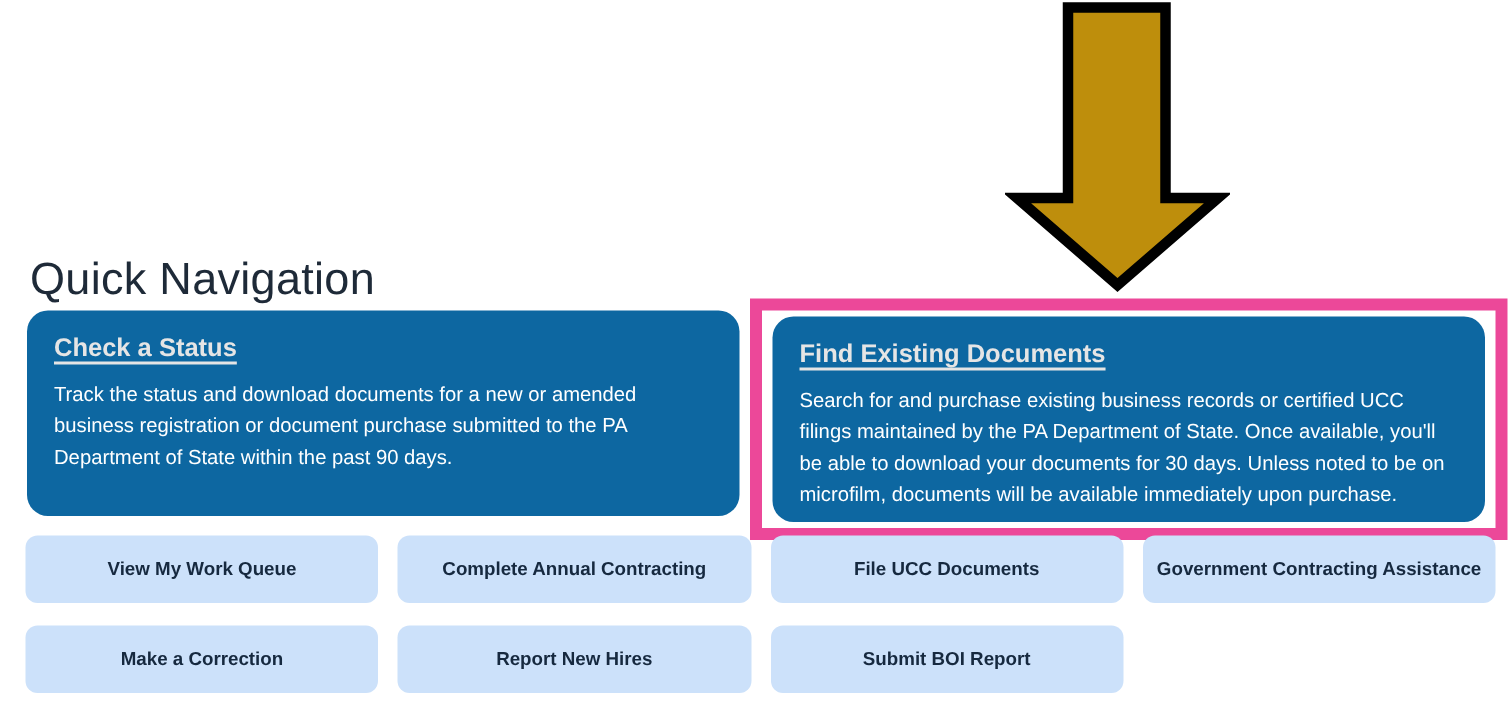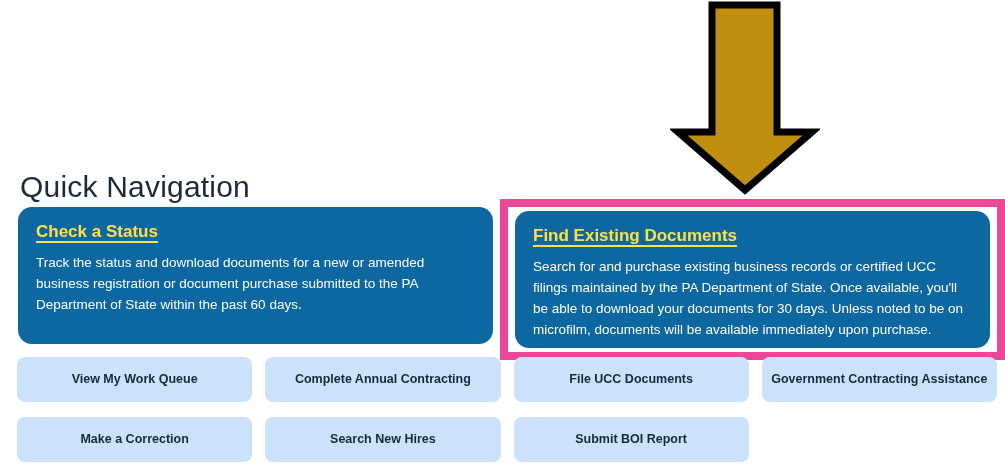--- a/index.html
+++ b/index.html
@@ -25,21 +25,21 @@
     background:#0d67a1;border-radius:14px;
     padding:15px 18px;color:#ffffff;
   }
   .card-left{position:absolute;left:18px;top:207px;}
   .highlight-box{
     position:absolute;left:500px;top:199px;
     border:8px solid #ec4899;padding:4px 7px;background:transparent;
   }
   .card-title{
     display:inline-block;
-    font-size:17px;font-weight:700;color:#fde047;
+    font-size:17px;font-weight:700;color:#e5e5e5;
     text-decoration:underline;text-underline-offset:4px;text-decoration-thickness:1.5px;
     margin:0 0 10px 0;cursor:pointer;
   }
   .card-desc{
     font-size:13.5px;line-height:21px;margin:0;color:#ffffff;
   }
 
   
   .btn-grid{
     position:absolute;left:17px;top:357px;width:980px;
@@ -60,33 +60,33 @@
   <div class="arrow-wrap">
     <svg width="150" height="197" viewBox="0 0 150 197" xmlns="http://www.w3.org/2000/svg">
       <polygon points="42,4 107,4 107,131 142,131 75,189 8,131 42,131" fill="#be8e0c" stroke="#000000" stroke-width="7" stroke-linejoin="miter"></polygon>
     </svg>
   </div>
 
   <div class="section-title">Quick Navigation</div>
 
   <div class="card card-left">
     <a class="card-title">Check a Status</a>
-    <p class="card-desc">Track the status and download documents for a new or amended business registration or document purchase submitted to the PA Department of State within the past 60 days.</p>
+    <p class="card-desc">Track the status and download documents for a new or amended business registration or document purchase submitted to the PA Department of State within the past 90 days.</p>
   </div>
 
   <div class="highlight-box">
     <div class="card">
       <a class="card-title">Find Existing Documents</a>
       <p class="card-desc">Search for and purchase existing business records or certified UCC filings maintained by the PA Department of State. Once available, you'll be able to download your documents for 30 days. Unless noted to be on microfilm, documents will be available immediately upon purchase.</p>
     </div>
   </div>
 
   <div class="btn-grid">
     <button class="qbtn">View My Work Queue</button>
     <button class="qbtn">Complete Annual Contracting</button>
     <button class="qbtn">File UCC Documents</button>
     <button class="qbtn">Government Contracting Assistance</button>
     <button class="qbtn">Make a Correction</button>
-    <button class="qbtn">Search New Hires</button>
+    <button class="qbtn">Report New Hires</button>
     <button class="qbtn">Submit BOI Report</button>
   </div>
 
 </div>
 
 </body></html>

